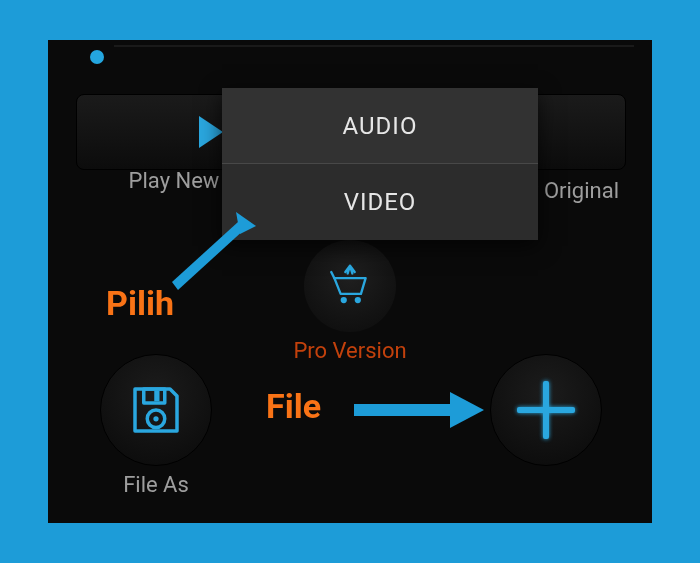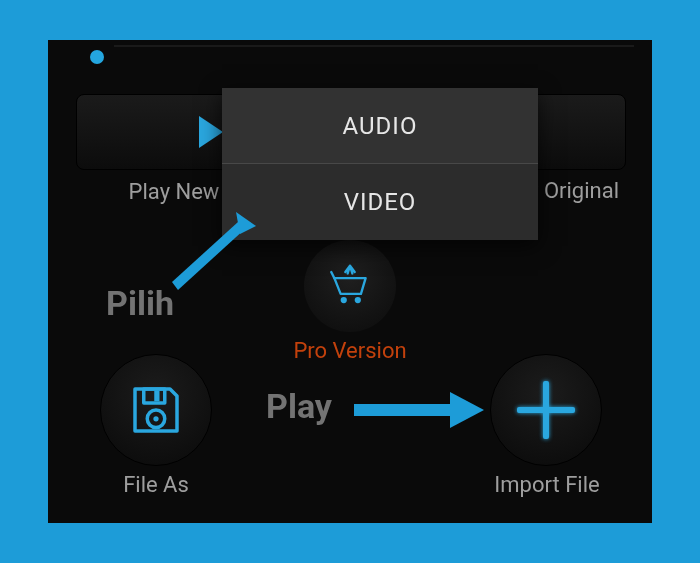--- a/index.html
+++ b/index.html
@@ -62,21 +62,21 @@
     border-left: 24px solid #2aa7df;
     border-top: 16px solid transparent;
     border-bottom: 16px solid transparent;
   }
   .label {
     position: absolute;
     color: #9e9e9e;
     font-size: 22px;
     text-align: center;
   }
-  .lbl-play-new { top: 139px; left: 56px; width: 140px; }
+  .lbl-play-new { top: 128px; left: 56px; width: 140px; }
   .lbl-play-orig { top: 138px; left: 430px; width: 160px; }
 
   .pro-area {
     position: absolute;
     top: 200px;
     left: 232px;
     width: 140px;
     text-align: center;
   }
   .pro-circle {
@@ -125,21 +125,21 @@
     font-size: 24px;
     letter-spacing: 1px;
     border-bottom: 1px solid #484848;
     background: #323232;
   }
   .popup-item:last-child { border-bottom: none; background:#2c2c2c; }
 
   
   .anno {
     position: absolute;
-    color: #737373;
+    color: #f97316;
     font-weight: 700;
     z-index: 20;
   }
   .anno-pilih { top: 243px; left: 58px; font-size: 34px; }
   .anno-klik  { top: 346px; left: 218px; font-size: 34px; }
   .arrow {
     position: absolute;
     z-index: 19;
   }
   .arrow svg { display: block; }
@@ -189,21 +189,20 @@
         <circle cx="32" cy="42" r="3" fill="#2aa7df" stroke="none"></circle>
       </g>
     </svg>
   </div>
   <span class="label lbl-save">File As</span>
 
   <div class="circle-btn import-btn">
     <div class="plus-h"></div>
     <div class="plus-v"></div>
   </div>
-  <span class="label lbl-import">Import File</span>
 
   <div class="popup">
     <div class="popup-item">AUDIO</div>
     <div class="popup-item">VIDEO</div>
   </div>
 
   <div class="arrow" style="top:172px; left:118px;">
     <svg width="90" height="80" viewBox="0 0 90 80">
       <g fill="#1d9cd8">
         <polygon points="70,0 90,14 74,22"></polygon>
@@ -214,14 +213,14 @@
   <span class="anno anno-pilih">Pilih</span>
 
   <div class="arrow" style="top:350px; left:306px;">
     <svg width="130" height="40" viewBox="0 0 130 40">
       <g fill="#1d9cd8">
         <rect x="0" y="14" width="100" height="12"></rect>
         <polygon points="96,2 130,20 96,38"></polygon>
       </g>
     </svg>
   </div>
-  <span class="anno anno-klik">Play</span>
+  <span class="anno anno-klik">File</span>
 </div>
 
 </body></html>

